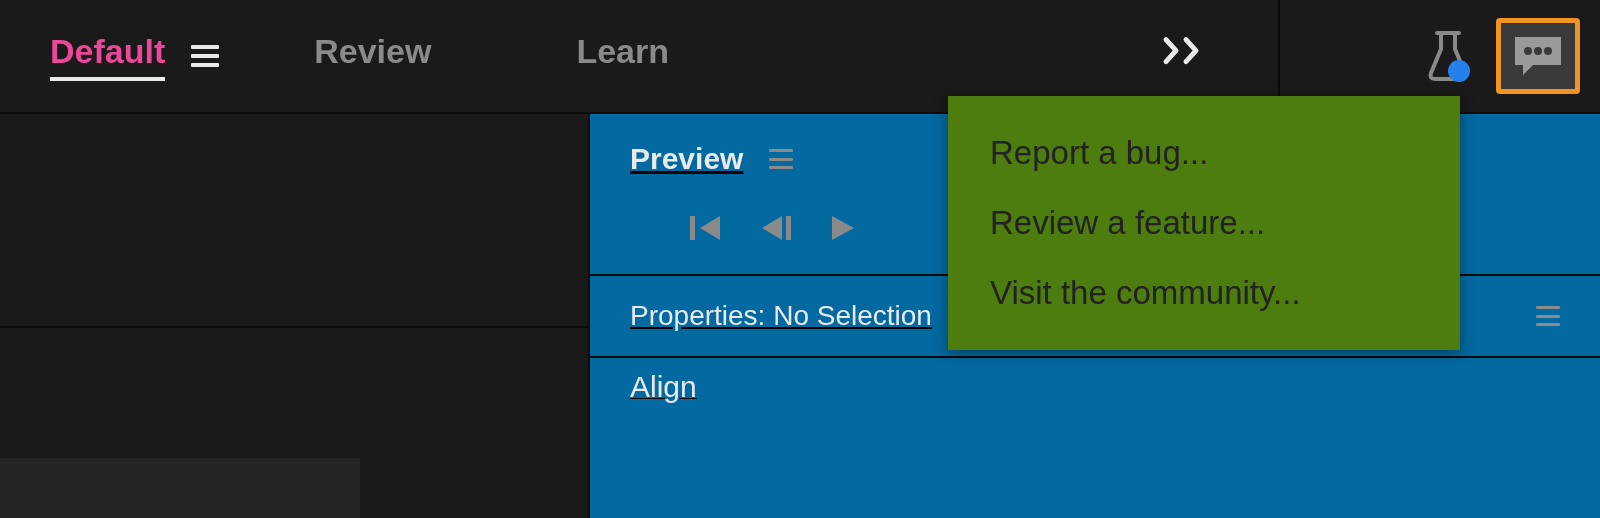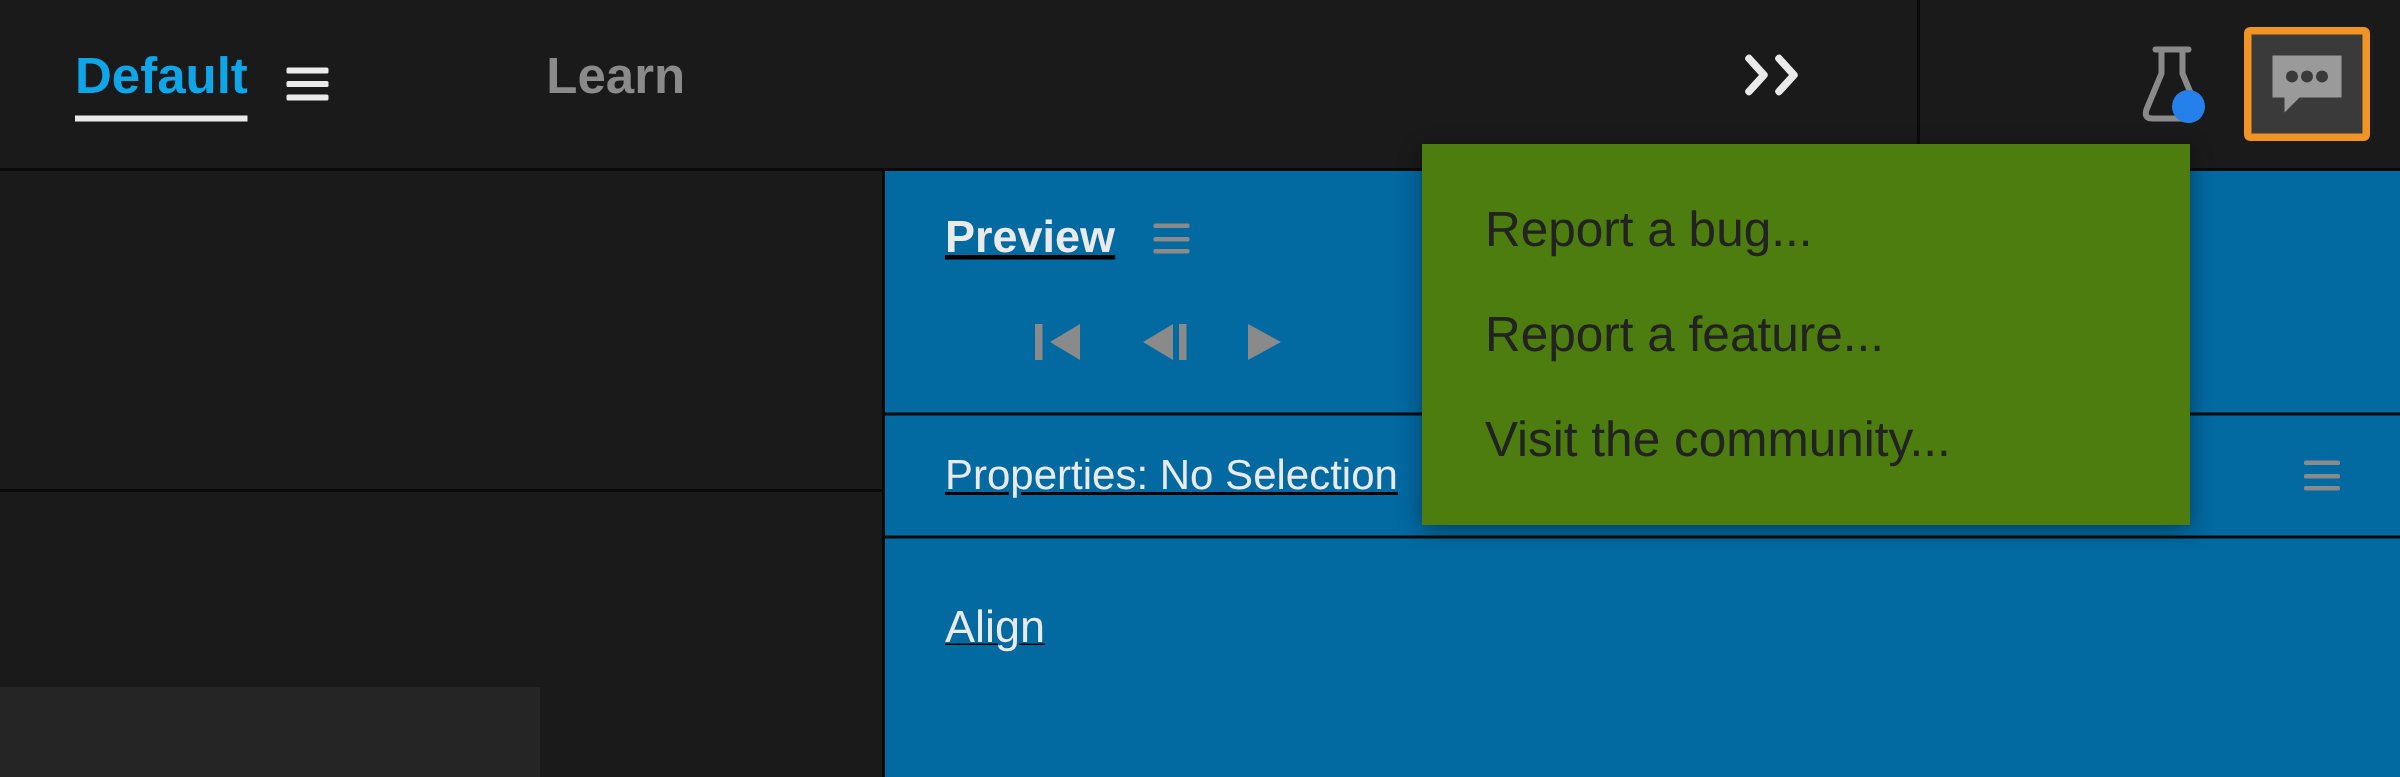--- a/index.html
+++ b/index.html
@@ -34,21 +34,21 @@
       font-size: 34px;
       font-weight: 600;
       padding: 0 45px 0 0;
       cursor: pointer;
       display: flex;
       align-items: center;
       gap: 26px;
       position: relative;
     }
     .workspace-tab.active {
-      color: #0ea5e9;
+      color: #ec4899;
     }
     .workspace-tab.active .tab-label {
       border-bottom: 4px solid #eaeaea;
       padding-bottom: 6px;
     }
     .tab-label {
       padding-bottom: 10px;
     }
     .hamburger-icon {
       width: 28px;
@@ -189,21 +189,21 @@
       display: flex;
       align-items: center;
       justify-content: space-between;
     }
     .properties-title {
       color: #eaeaea;
       font-size: 28px;
       font-weight: 400;
     }
     .align-section {
-      padding: 43px 40px 0 40px;
+      padding: 12px 40px 0 40px;
     }
     .align-title {
       color: #eaeaea;
       font-size: 30px;
       font-weight: 400;
     }
     .dropdown-menu {
       position: absolute;
       top: 96px;
       right: 140px;
@@ -239,20 +239,23 @@
 
 <div class="topbar">
   <div class="workspace-tabs">
     <div class="workspace-tab active">
       <span class="tab-label">Default</span>
       <span class="hamburger-icon">
         <span></span>
           <span></span>
           <span></span>
       </span>
+    </div>
+    <div class="workspace-tab tab-review">
+      <span class="tab-label">Review</span>
     </div>
     <div class="workspace-tab tab-learn">
       <span class="tab-label">Learn</span>
     </div>
   </div>
 
   <div class="chevrons">
     <svg width="48" height="30" viewBox="0 0 48 30">
       <path d="M4 4 L14 15 L4 26" stroke="#eaeaea" stroke-width="5" fill="none" stroke-linecap="round" stroke-linejoin="round"></path>
       <path d="M24 4 L34 15 L24 26" stroke="#eaeaea" stroke-width="5" fill="none" stroke-linecap="round" stroke-linejoin="round"></path>
@@ -324,15 +327,15 @@
       </span>
     </div>
     <div class="align-section">
       <span class="align-title">Align</span>
     </div>
   </div>
 </div>
 
 <div class="dropdown-menu">
   <div class="dropdown-item">Report a bug...</div>
-  <div class="dropdown-item">Report a feature...</div>
+  <div class="dropdown-item">Review a feature...</div>
   <div class="dropdown-item">Visit the community...</div>
 </div>
 
 </body></html>

